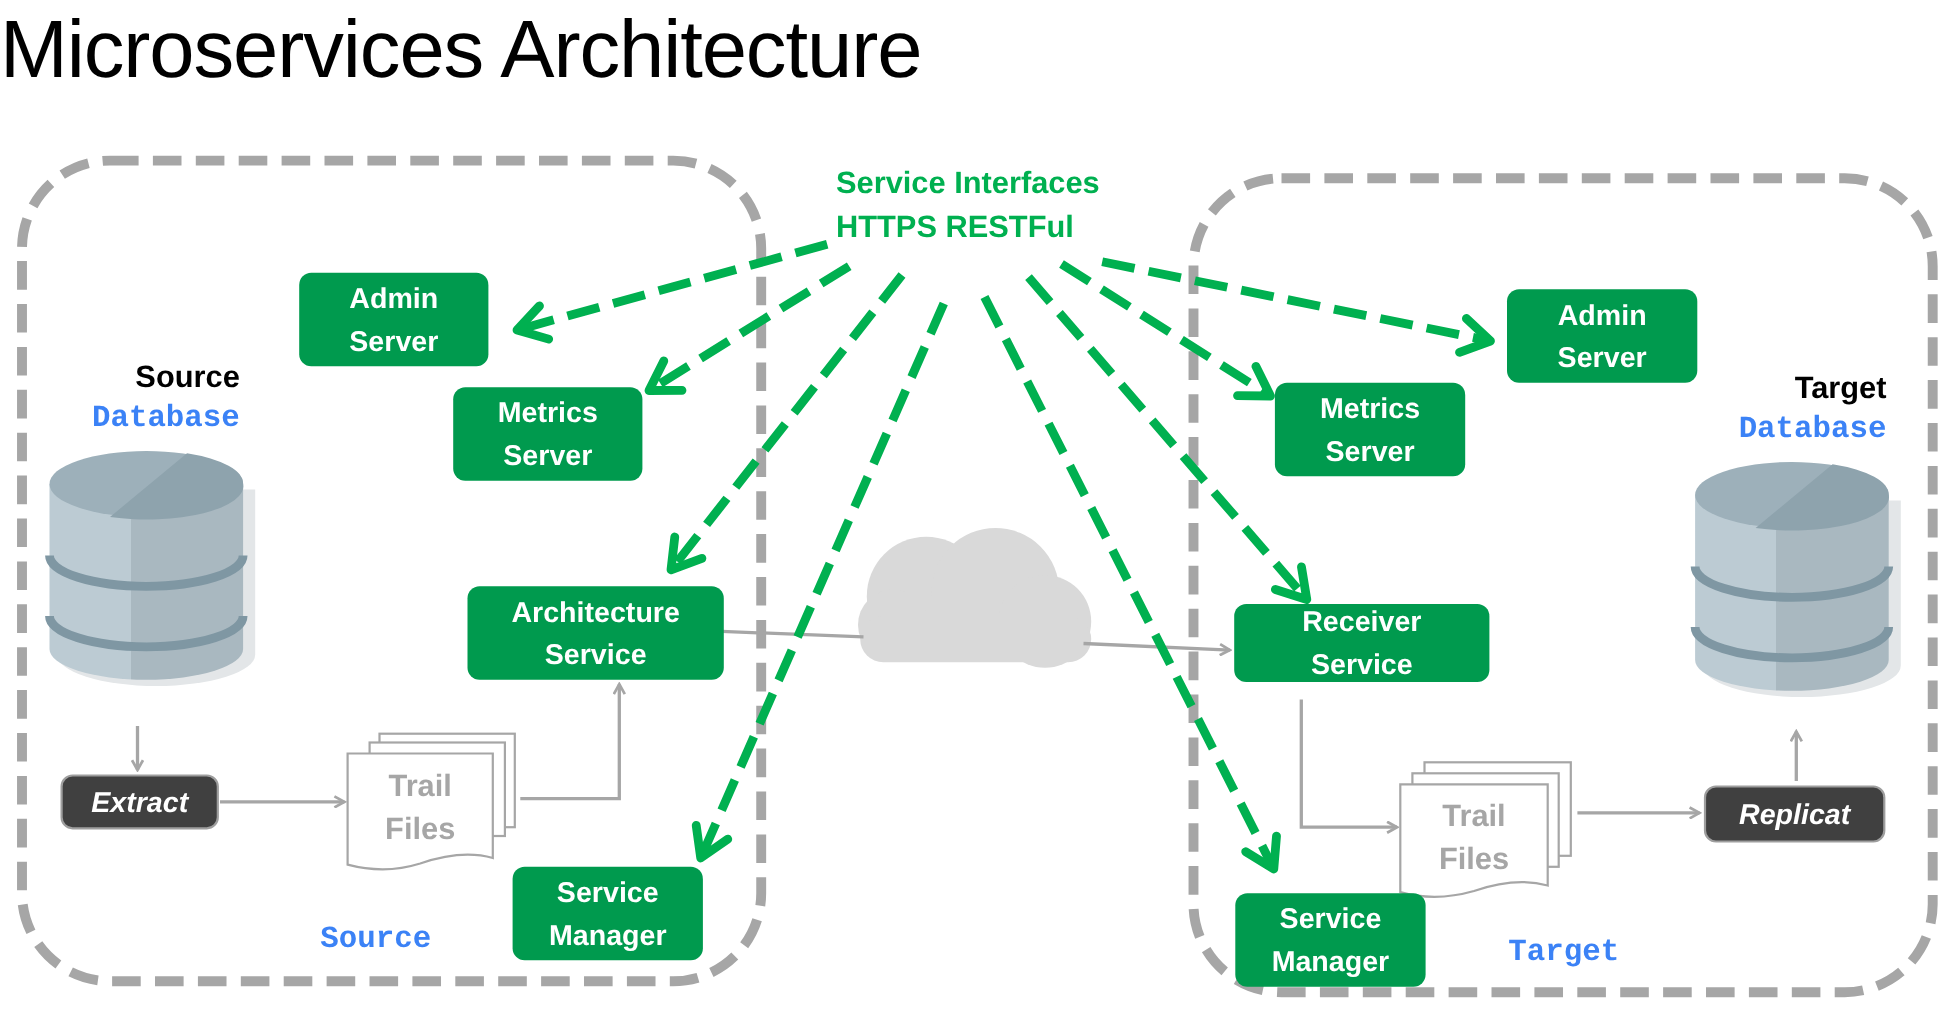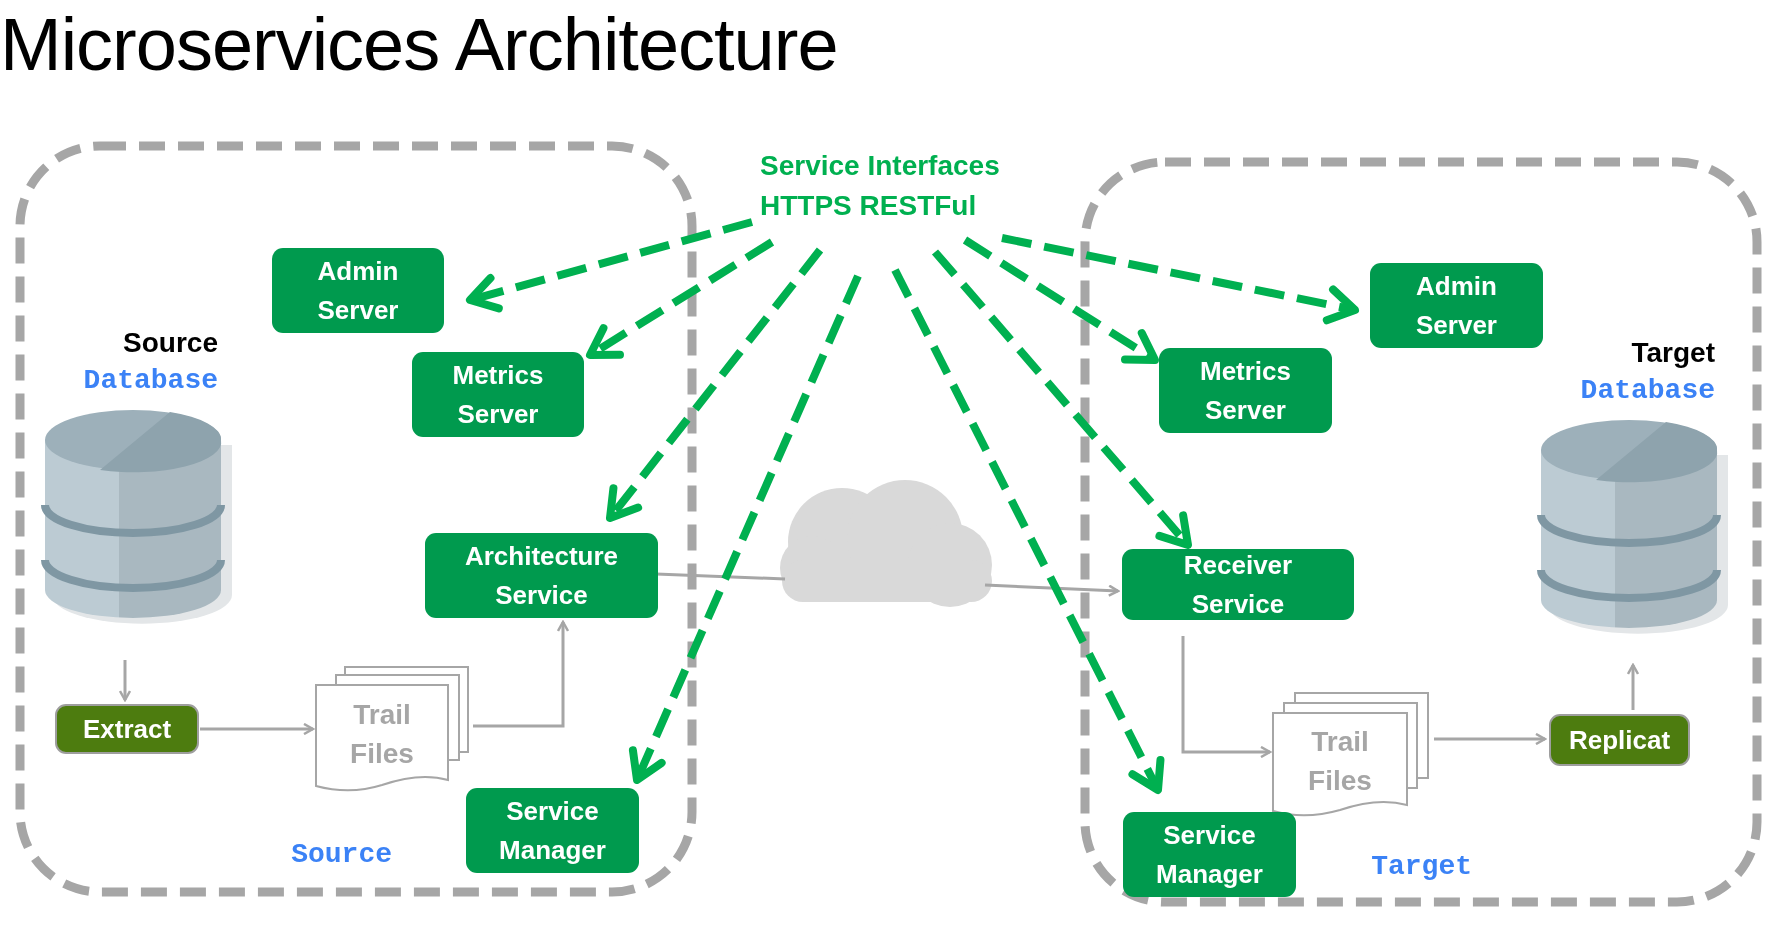--- a/index.html
+++ b/index.html
@@ -5,21 +5,21 @@
   html, body { margin: 0; padding: 0; background: #ffffff; }
   body { width: 1773px; height: 931px; position: relative; overflow: hidden;
          font-family: "Liberation Sans", "DejaVu Sans", sans-serif; }
   .title { position: absolute; left: 0; top: 2px; width: 1773px; text-align: left;
            font-size: 74px; color: #000; letter-spacing: -1px; font-family: "Liberation Sans", sans-serif; }
   svg.canvas { position: absolute; left: 0; top: 0; }
   .box { position: absolute; border-radius: 11px; color: #fff; font-weight: bold;
          text-align: center; display: flex; flex-direction: column; justify-content: center;
          align-items: center; font-size: 26px; line-height: 39px; }
   .green { background: #009a4e; }
-  .magenta { background: #4d7c0f; border: 2px solid #9e9e9e; box-sizing: border-box; }
+  .magenta { background: #404040; border: 2px solid #9e9e9e; box-sizing: border-box; font-style: italic; }
   .label { position: absolute; font-weight: bold; font-size: 28px; text-align: right; line-height: 38px; }
   .dark { color: #000; }
   .grey { color: #3b82f6; font-family: Liberation Mono, monospace; }
   .https { position: absolute; color: #00b050; font-weight: bold; font-size: 28px; line-height: 40px; }
   .trail-text { position: absolute; color: #a6a6a6; font-weight: bold; font-size: 28px;
                 line-height: 39px; text-align: center; }
 </style>
 </head>
 <body>
 
@@ -163,19 +163,19 @@
   <span>Server</span>
 </div>
 <div class="box green" style="left:1122px; top:549px; width:232px; height:71px;">
   <span>Receiver</span>
   <span>Service</span>
 </div>
 <div class="box green" style="left:1123px; top:812px; width:173px; height:85px;">
   <span>Service</span>
   <span>Manager</span>
 </div>
-<div class="box magenta" style="left:1549px; top:714px; width:141px; height:52px;">
+<div class="box magenta" style="left:1549px; top:714px; width:165px; height:52px;">
   <span>Replicat</span>
 </div>
 <div class="trail-text" style="left:1273px; top:722px; width:134px;">
   <div>Trail</div>
   <div>Files</div>
 </div>
 
 </body></html>

